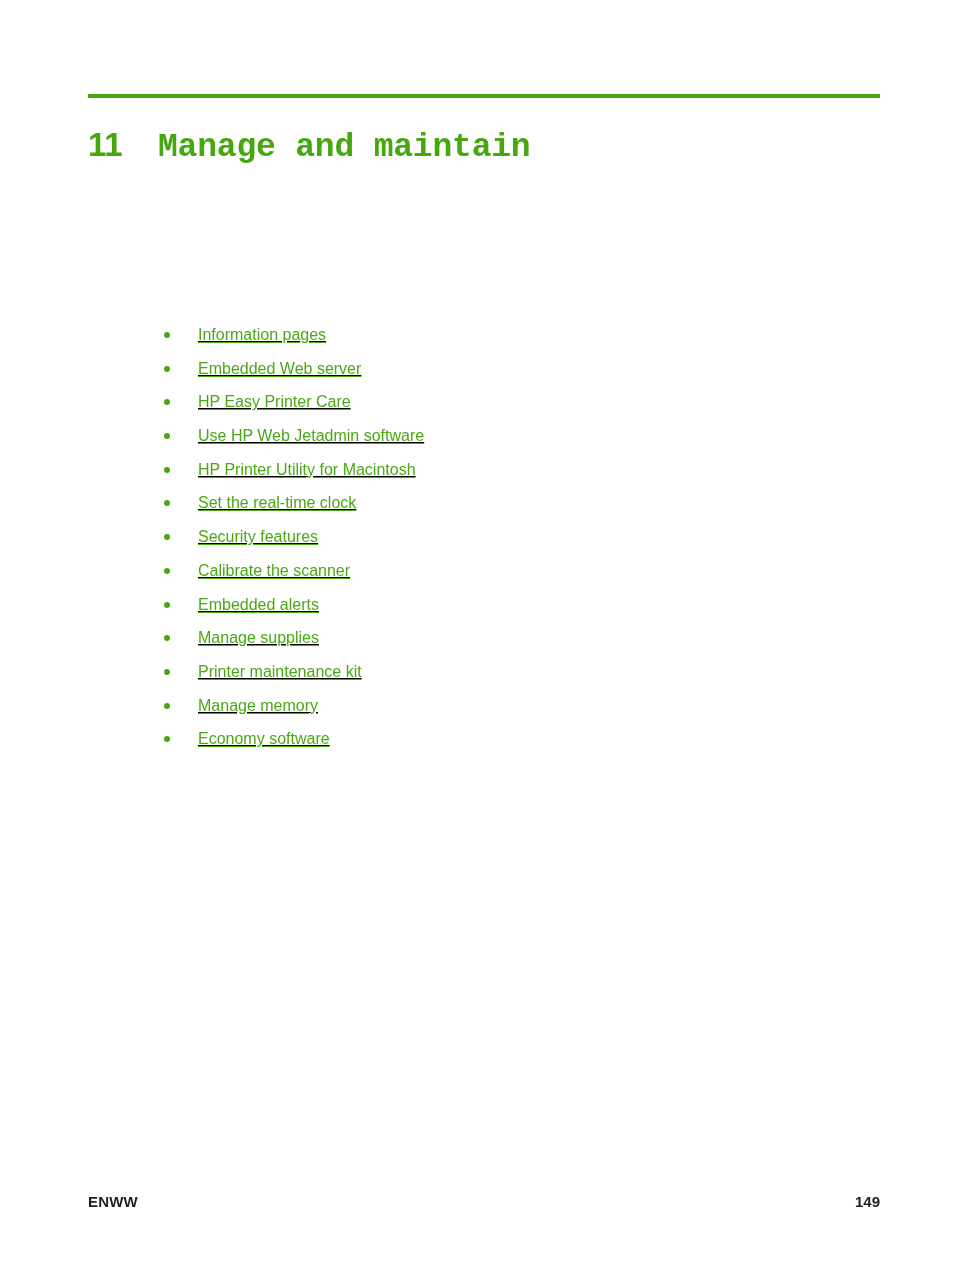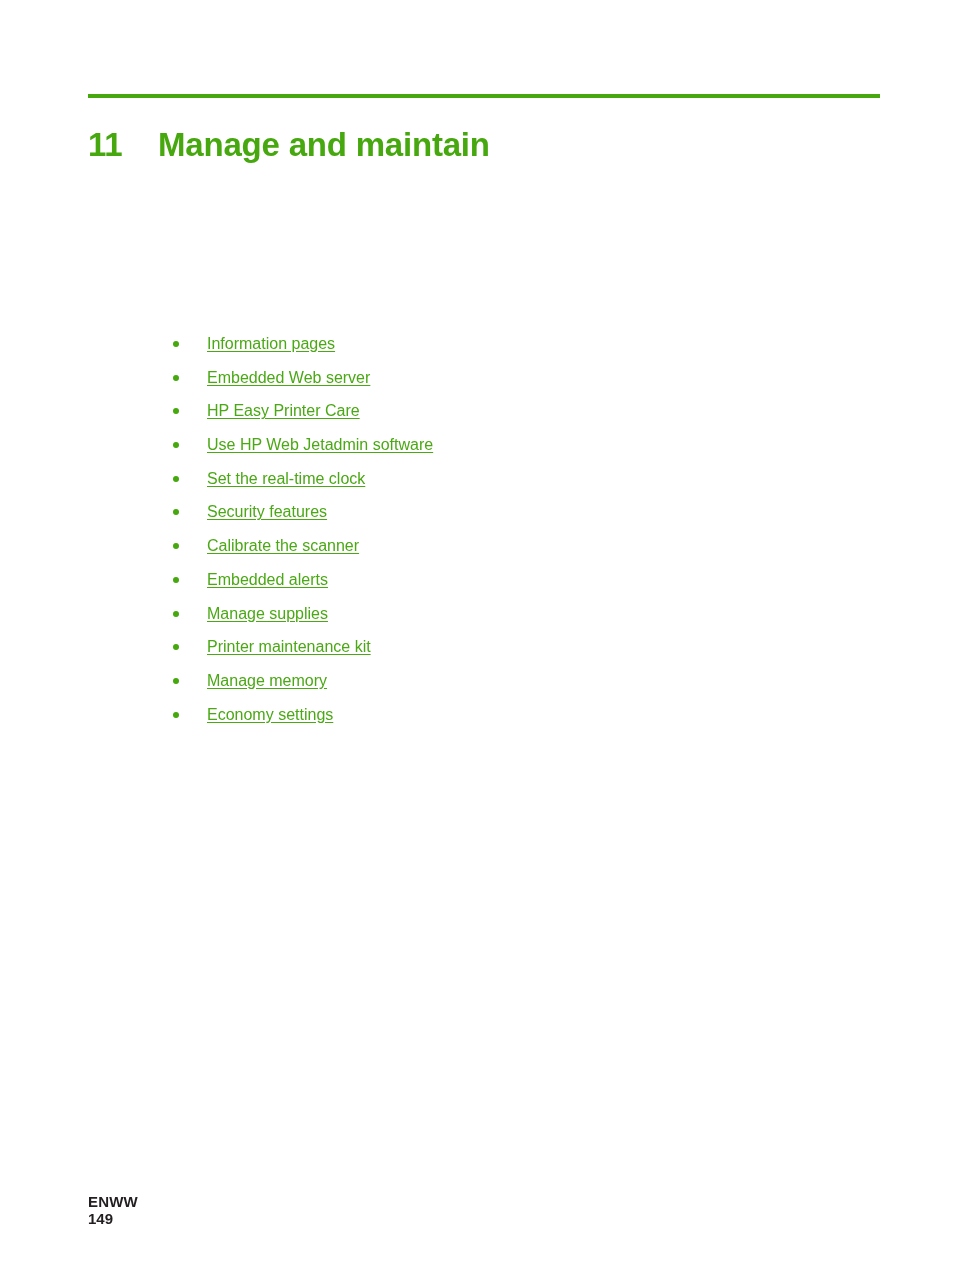--- a/index.html
+++ b/index.html
@@ -43,31 +43,33 @@
     letter-spacing: -0.2px;
     white-space: nowrap;
   }
   .chapter-number {
     display: inline-block;
     width: 70px;
     flex: 0 0 70px;
   }
   .chapter-name {
     display: inline-block;
+    font-family: Liberation Mono, monospace;
   }
 
   
   .toc-list {
     position: absolute;
     left: 158px;
     top: 321px;
     width: 700px;
-    margin: 13px;
+    margin: 4px;
     padding: 0;
     list-style: none;
+    text-decoration: underline;
   }
   .toc-item {
     position: relative;
     height: 33.7px;
     line-height: 20px;
     padding-left: 36px;
     box-sizing: border-box;
   }
   .toc-bullet {
     position: absolute;
@@ -91,21 +93,20 @@
   .footer {
     position: absolute;
     left: 88px;
     top: 1193px;
     width: 792px;
     display: flex;
     align-items: baseline;
     justify-content: space-between;
     color: #231f20;
     font-size: 15px;
-    flex-direction: column;
   }
   .footer-locale {
     font-weight: bold;
     letter-spacing: 0.2px;
   }
   .footer-page {
     font-weight: bold;
   }
 </style>
 </head>
@@ -132,20 +133,24 @@
     <li class="toc-item">
       <span class="toc-bullet"></span>
       <a class="toc-link">HP Easy Printer Care</a>
     </li>
     <li class="toc-item">
       <span class="toc-bullet"></span>
       <a class="toc-link">Use HP Web Jetadmin software</a>
     </li>
     <li class="toc-item">
       <span class="toc-bullet"></span>
+      <a class="toc-link">HP Printer Utility for Macintosh</a>
+    </li>
+    <li class="toc-item">
+      <span class="toc-bullet"></span>
       <a class="toc-link">Set the real-time clock</a>
     </li>
     <li class="toc-item">
       <span class="toc-bullet"></span>
       <a class="toc-link">Security features</a>
     </li>
     <li class="toc-item">
       <span class="toc-bullet"></span>
       <a class="toc-link">Calibrate the scanner</a>
     </li>
@@ -160,21 +165,21 @@
     <li class="toc-item">
       <span class="toc-bullet"></span>
       <a class="toc-link">Printer maintenance kit</a>
     </li>
     <li class="toc-item">
       <span class="toc-bullet"></span>
       <a class="toc-link">Manage memory</a>
     </li>
     <li class="toc-item">
       <span class="toc-bullet"></span>
-      <a class="toc-link">Economy settings</a>
+      <a class="toc-link">Economy software</a>
     </li>
   </ul>
 
   <div class="footer">
     <span class="footer-locale">ENWW</span>
     <span class="footer-page">149</span>
   </div>
 
 </div>
 

